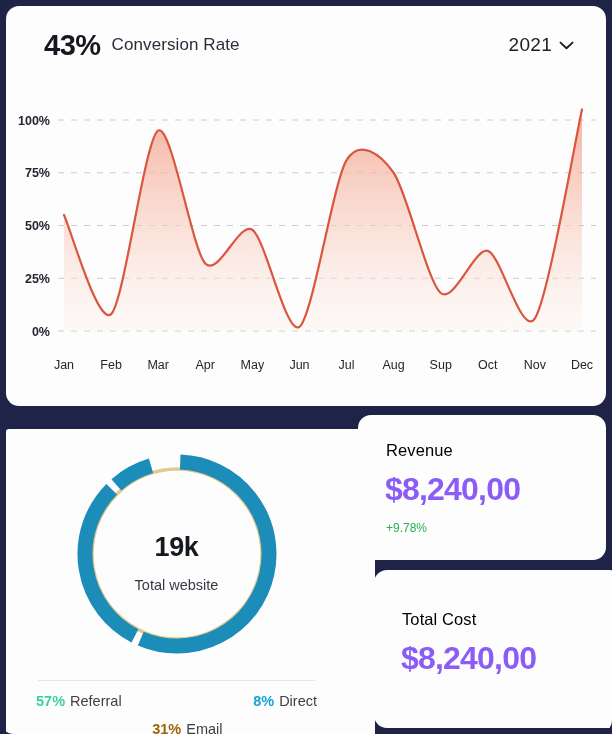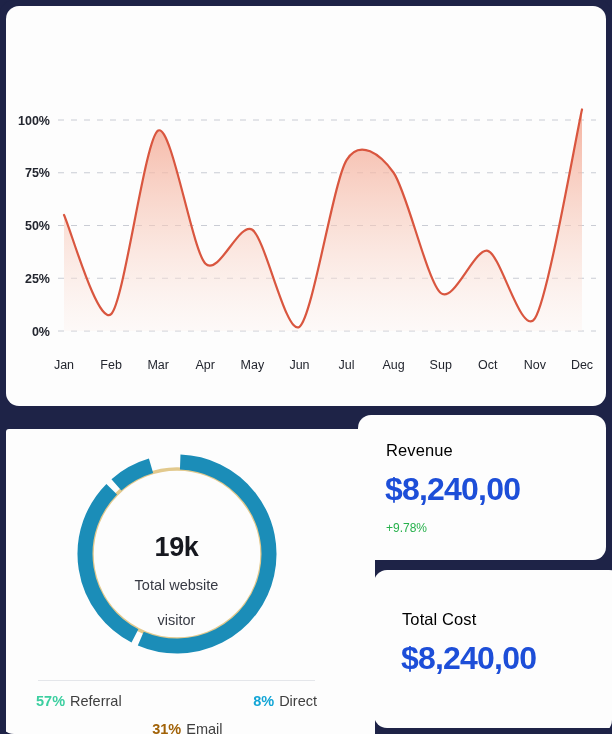--- a/index.html
+++ b/index.html
@@ -94,37 +94,50 @@
     border-radius:13px;
   }
   .stat-revenue { top:415px; height:145px; }
   .stat-cost    { top:570px; height:158px;margin-left:16px; }
   .stat-title {
     position:absolute; left:28px; top:26px;
     font-size:16.5px; color:#000000; letter-spacing:0.1px;
   }
   .stat-value {
     position:absolute; left:27px; top:56px;
-    font-size:32px; font-weight:bold; color:#1d4ed8;
+    font-size:32px; font-weight:bold; color:#8b5cf6;
     letter-spacing:-0.8px;
   }
   .stat-delta {
     position:absolute; left:28px; top:106px;
     font-size:12px; color:#27b14c; font-weight:500;
   }
   .stat-cost .stat-title { top:40px; }
   .stat-cost .stat-value { top:70px; }
 </style>
 </head>
 <body>
 
 <div id="root">
 
   <div class="conv-card">
 
+    <div class="conv-head">
+      <span class="conv-pct">43%</span>
+      <span class="conv-label">Conversion Rate</span>
+
+      <div class="year-sel">
+        <span class="yr">2021</span>
+        <span class="chev">
+          <svg width="15" height="9" viewBox="0 0 15 9">
+            <path d="M1.5 1.6 L7.5 7.2 L13.5 1.6" fill="none" stroke="#1d1f28" stroke-width="1.9" stroke-linecap="round" stroke-linejoin="round"></path>
+          </svg>
+        </span>
+      </div>
+    </div>
 
     <div class="chart-wrap">
       <svg class="chart-svg" id="area-chart" width="600" height="300" viewBox="0 0 600 300">
           <defs>
             <linearGradient id="areaGrad" x1="0" y1="0" x2="0" y2="1">
               <stop offset="0" stop-color="#f3a48e" stop-opacity="0.85"></stop>
               <stop offset="0.55" stop-color="#f8cbbc" stop-opacity="0.55"></stop>
               <stop offset="1" stop-color="#fdf2ee" stop-opacity="0.35"></stop>
             </linearGradient>
           </defs>
@@ -162,21 +175,20 @@
       <svg class="donut-svg" id="donut-chart" width="230" height="230" viewBox="0 0 230 230">
           <circle cx="115" cy="115" r="85" fill="none" stroke="#e2c98d" stroke-width="3.5"></circle>
           <path d="M 118.21075369663009 23.05604391424319 A 92 92 0 1 1 78.75734431763252 199.56045121148156" fill="none" stroke="#1b8db8" stroke-width="15"></path>
           <path d="M 72.94699071060016 196.8263063427994 A 92 92 0 0 1 49.71949223864003 50.173652683349346" fill="none" stroke="#1b8db8" stroke-width="15"></path>
           <path d="M 54.40056966908138 45.77782838159338 A 92 92 0 0 1 89.02458597045535 26.743114342314712" fill="none" stroke="#1b8db8" stroke-width="15"></path>
         </svg>
 
       <div class="donut-center">
         <div class="donut-val">19k</div>
         <div class="donut-sub">Total website</div>
-        <div class="donut-sub">visitor</div>
       </div>
     </div>
 
     <div class="divider"></div>
 
     <div class="legend">
       <div class="lg-item">
         <span class="lg-pct" style="color: rgb(60, 207, 160);">57%</span>
         <span class="lg-name">Referral</span>
       </div>

